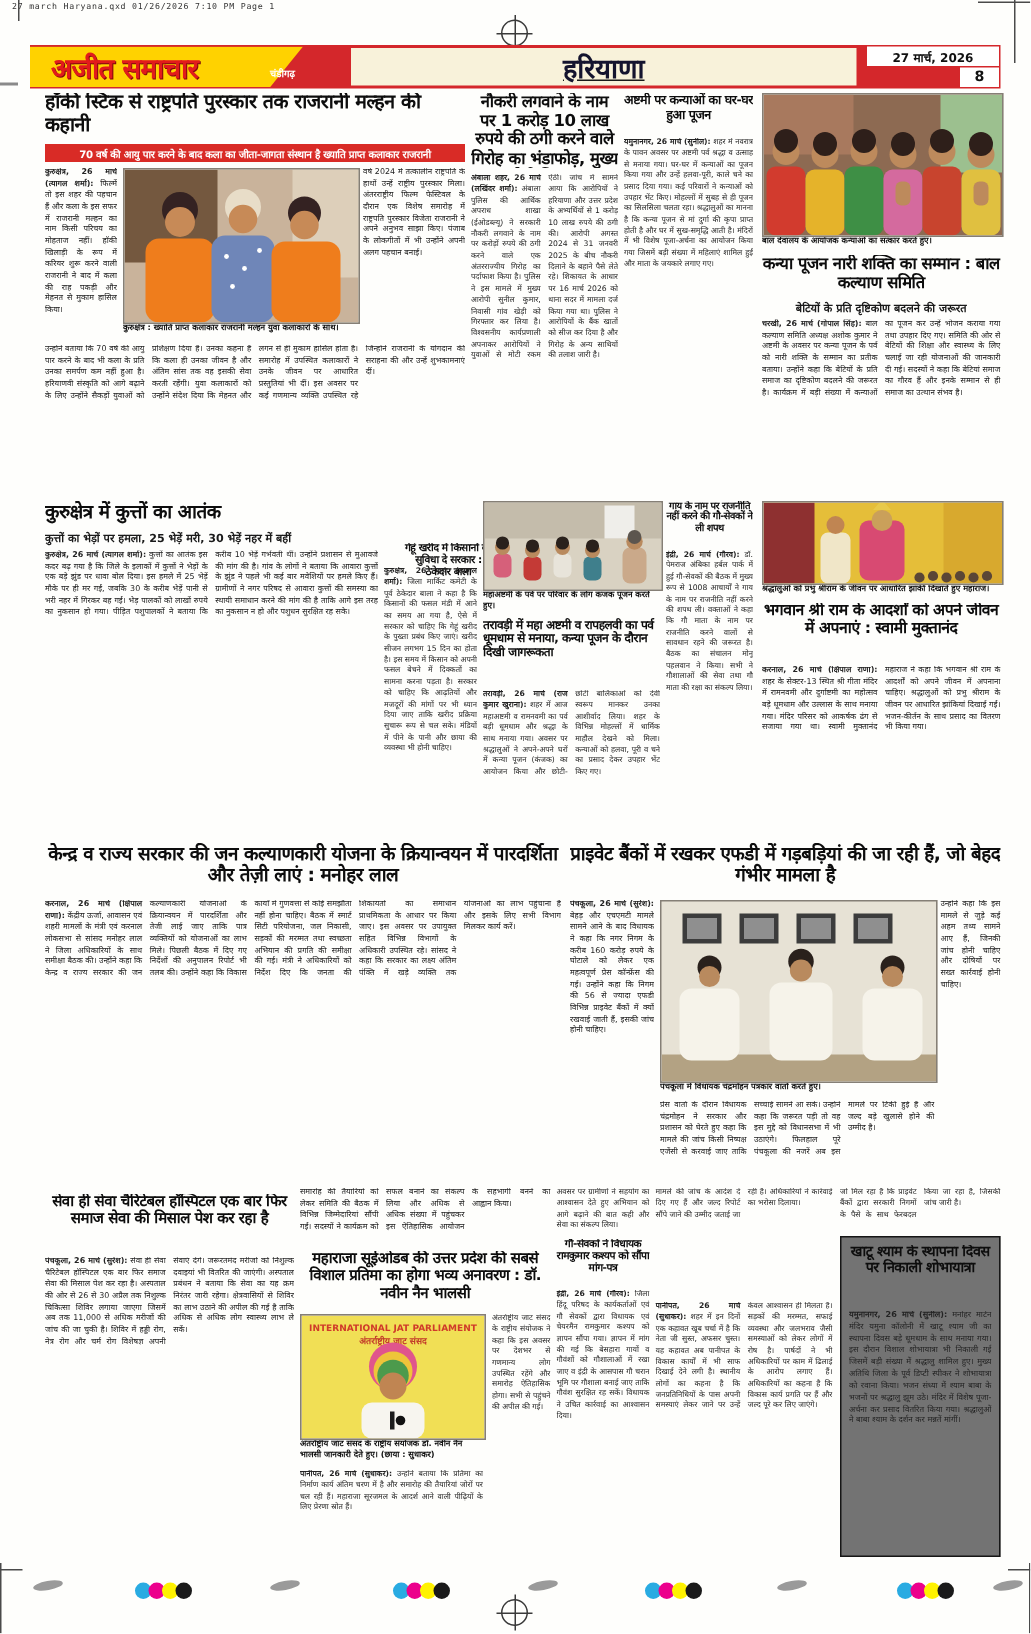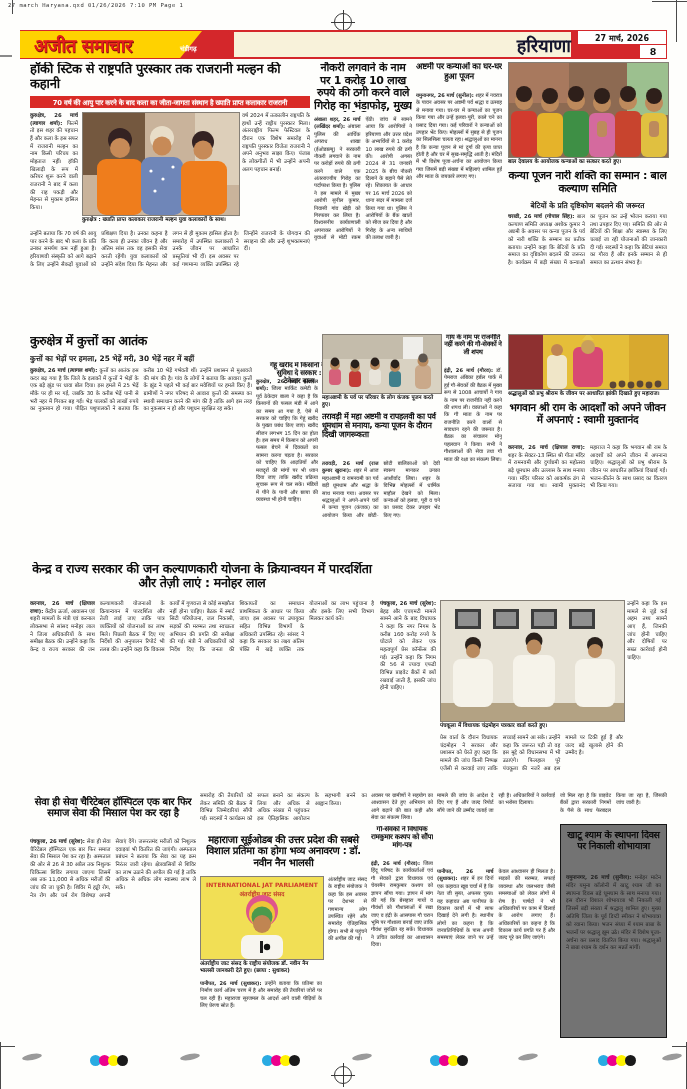--- a/index.html
+++ b/index.html
@@ -23,21 +23,21 @@
   .ph svg{display:block;}
   .box{border:1.6px solid #161616;background:#737373;}
   
   .mast{background:#d4272b;overflow:hidden;}
   .mast-logo{position:absolute;left:0;top:1px;width:182px;height:27px;background:#ffd200;
              clip-path:polygon(0 0,100% 0,88% 100%,0 100%);}
   .brand{position:absolute;left:14px;top:2px;font-size:18.5px;font-weight:800;color:#e21b1b;
          letter-spacing:-0.5px;text-shadow:0.6px 0.6px 0 #7c0b0b;white-space:nowrap;}
   .city{position:absolute;left:160px;top:14px;font-size:6.5px;font-weight:700;color:#ffffff;z-index:3;}
   .mast-center{position:absolute;left:214px;right:96px;top:2px;bottom:2px;background:#f8f2da;
-               display:flex;align-items:center;justify-content:flex-end;}
+               display:flex;align-items:center;justify-content:center;text-decoration:underline;}
   .section-title{font-size:18px;font-weight:800;color:#14142e;letter-spacing:0;}
   .datebox{position:absolute;right:1px;top:1px;width:88px;height:13px;background:#ffffff;
            display:flex;align-items:center;justify-content:center;font-size:8px;font-weight:700;color:#111;}
   .pagebox{position:absolute;right:1px;top:15px;width:26px;height:13px;background:#ffffff;
            display:flex;align-items:center;justify-content:center;font-size:9.5px;font-weight:700;color:#111;}
   
   .slug{font-size:5.5px;color:#333;letter-spacing:0.5px;white-space:nowrap;font-family:"DejaVu Sans Mono",monospace;}
   .crosshair{width:16px;height:16px;border:1px solid #3a3a3a;border-radius:50%;position:absolute;}
   .crosshair:before,.crosshair:after{content:"";position:absolute;background:#3a3a3a;}
   .crosshair:before{left:50%;top:-4px;width:1px;height:24px;}
@@ -250,20 +250,21 @@
 
   <section class="abs" style="left:30px;top:562px;width:344px;height:226px;">
     <h2 class="hl ctr abs" style="left:0;top:0;width:344px;height:34px;font-size:12.5px;">केन्द्र व राज्य सरकार की जन कल्याणकारी योजना के क्रियान्वयन में पारदर्शिता और तेज़ी लाएं : मनोहर लाल</h2>
     <div class="bt c5 abs" style="left:0;top:38px;width:344px;height:186px;">
       <span class="dl">करनाल, 26 मार्च (क्षिपाल राणा):</span>
       <span>केंद्रीय ऊर्जा, आवासन एवं शहरी मामलों के मंत्री एवं करनाल लोकसभा से सांसद मनोहर लाल ने जिला अधिकारियों के साथ समीक्षा बैठक की। उन्होंने कहा कि केन्द्र व राज्य सरकार की जन कल्याणकारी योजनाओं के क्रियान्वयन में पारदर्शिता और तेजी लाई जाए ताकि पात्र व्यक्तियों को योजनाओं का लाभ मिले। पिछली बैठक में दिए गए निर्देशों की अनुपालन रिपोर्ट भी तलब की। उन्होंने कहा कि विकास कार्यों में गुणवत्ता से कोई समझौता नहीं होना चाहिए। बैठक में स्मार्ट सिटी परियोजना, जल निकासी, सड़कों की मरम्मत तथा स्वच्छता अभियान की प्रगति की समीक्षा की गई। मंत्री ने अधिकारियों को निर्देश दिए कि जनता की शिकायतों का समाधान प्राथमिकता के आधार पर किया जाए। इस अवसर पर उपायुक्त सहित विभिन्न विभागों के अधिकारी उपस्थित रहे। सांसद ने कहा कि सरकार का लक्ष्य अंतिम पंक्ति में खड़े व्यक्ति तक योजनाओं का लाभ पहुंचाना है और इसके लिए सभी विभाग मिलकर कार्य करें।</span>
     </div>
   </section>
 
   <section class="abs" style="left:380px;top:562px;width:287px;height:226px;">
+    <h2 class="hl ctr abs" style="left:0;top:0;width:287px;height:34px;font-size:12.5px;">प्राइवेट बैंकों में रखकर एफडी में गड़बड़ियां की जा रही हैं, जो बेहद गंभीर मामला है</h2>
     <div class="bt abs" style="left:0;top:38px;width:56px;height:186px;">
       <span class="dl">पंचकूला, 26 मार्च (सुरेश):</span>
       <span>बेहड़ और एचएमटी मामले सामने आने के बाद विधायक ने कहा कि नगर निगम के करीब 160 करोड़ रुपये के घोटाले को लेकर एक महत्वपूर्ण प्रेस कॉन्फ्रेंस की गई। उन्होंने कहा कि निगम की 56 से ज्यादा एफडी विभिन्न प्राइवेट बैंकों में क्यों रखवाई जाती हैं, इसकी जांच होनी चाहिए।</span>
     </div>
     <div class="ph abs" style="left:60px;top:38px;width:183px;height:120px;">
       <svg width="183" height="120" viewBox="0 0 183 120">
         <rect width="183" height="120" fill="#e7e2d5"></rect>
         <g fill="#3c3c3c">
           <rect x="14" y="8" width="26" height="20"></rect>
             <rect x="52" y="8" width="26" height="20"></rect>

